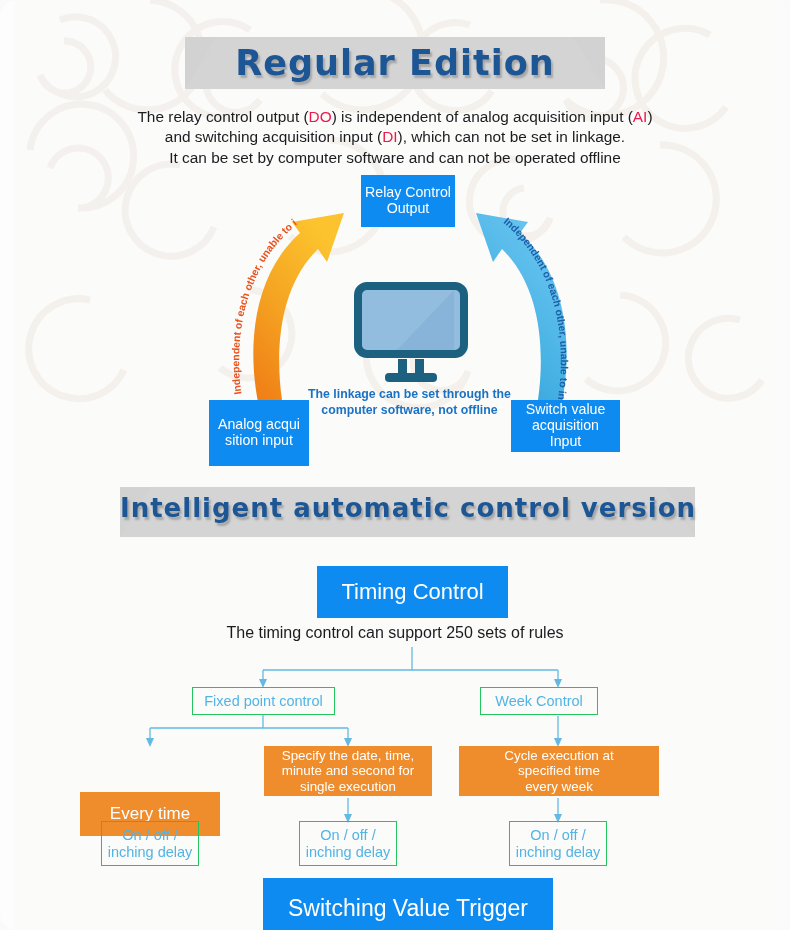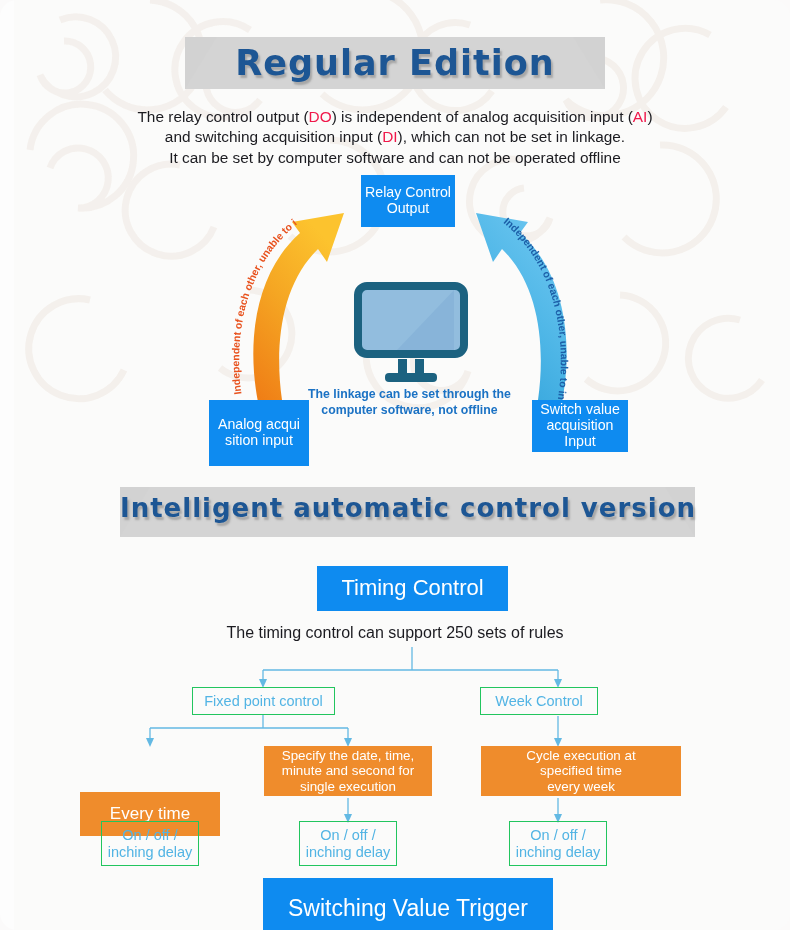--- a/index.html
+++ b/index.html
@@ -230,32 +230,32 @@
     <rect x="74" y="82" width="9" height="16" fill="#1c6280"></rect>
     <rect x="44" y="96" width="52" height="9" rx="4" ry="4" fill="#1c6280"></rect>
   </svg>
 
   <div class="caption-blue" style="left:303px; top:387px; width:213px; font-size:12.3px; white-space:pre-line;">The linkage can be set through the
 computer software, not offline</div>
 
   <div class="bluebox" style="left:209px; top:400px; width:100px; height:66px; font-size:14.2px; white-space:pre-line;">Analog acqui
 sition input</div>
 
-  <div class="bluebox" style="left:532px; top:400px; width:96px; height:52px; font-size:14.2px; white-space:pre-line;text-align:center;">Switch value
+  <div class="bluebox" style="left:511px; top:400px; width:109px; height:52px; font-size:14.2px; white-space:pre-line;text-align:center;">Switch value
 acquisition
 Input</div>
 
   <div class="banner" style="left:120px; top:487px; width:575px; height:50px;">
     <svg class="banner-shape" viewBox="0 0 575 50" preserveAspectRatio="none" xmlns="http://www.w3.org/2000/svg">
       <polygon points="30,0 545,0 575,50 0,50" fill="#d4d4d4"></polygon>
     </svg>
     <span class="banner-title" style="font-size:26px; padding-top:6px;">Intelligent  automatic  control  version</span>
   </div>
 
-  <div class="bluebox" style="left:317px; top:566px; width:191px; height:45px; font-size:22px;">Timing Control</div>
+  <div class="bluebox" style="left:317px; top:566px; width:191px; height:52px; font-size:22px;">Timing Control</div>
 
   <div class="para" style="left:145px; top:622px; width:500px; font-size:16px;">The timing control can support 250 sets of rules</div>
 
   <svg class="svg-layer" width="790" height="930" style="top:0;" xmlns="http://www.w3.org/2000/svg">
     <g stroke="#63b9e3" stroke-width="1.3" fill="none">
 
       <line x1="412" y1="647" x2="412" y2="670"></line>
       <line x1="263" y1="670" x2="558" y2="670"></line>
 
       <line x1="263" y1="670" x2="263" y2="682"></line>
@@ -289,21 +289,21 @@
   <div class="outlinebox" style="left:192px; top:687px; width:143px; height:28px; font-size:14.5px;">Fixed point control</div>
 
   <div class="outlinebox" style="left:480px; top:687px; width:118px; height:28px; font-size:14.5px;">Week Control</div>
 
   <div class="orangebox" style="left:80px; top:748px; width:140px; height:44px; font-size:17px;margin-top:44px;">Every time</div>
 
   <div class="orangebox" style="left:264px; top:746px; width:168px; height:50px; font-size:13.4px; white-space:pre-line;">Specify the date, time,
 minute and second for
 single execution</div>
 
-  <div class="orangebox" style="left:459px; top:746px; width:200px; height:50px; font-size:13.4px; white-space:pre-line;margin-left:22px;">Cycle execution at
+  <div class="orangebox" style="left:459px; top:746px; width:200px; height:50px; font-size:13.4px; white-space:pre-line;">Cycle execution at
 specified time
 every week</div>
 
   <div class="outlinebox" style="left:101px; top:821px; width:98px; height:45px; font-size:14.5px; white-space:pre-line;">On / off /
 inching delay</div>
 
   <div class="outlinebox" style="left:299px; top:821px; width:98px; height:45px; font-size:14.5px; white-space:pre-line;">On / off /
 inching delay</div>
 
   <div class="outlinebox" style="left:509px; top:821px; width:98px; height:45px; font-size:14.5px; white-space:pre-line;">On / off /

